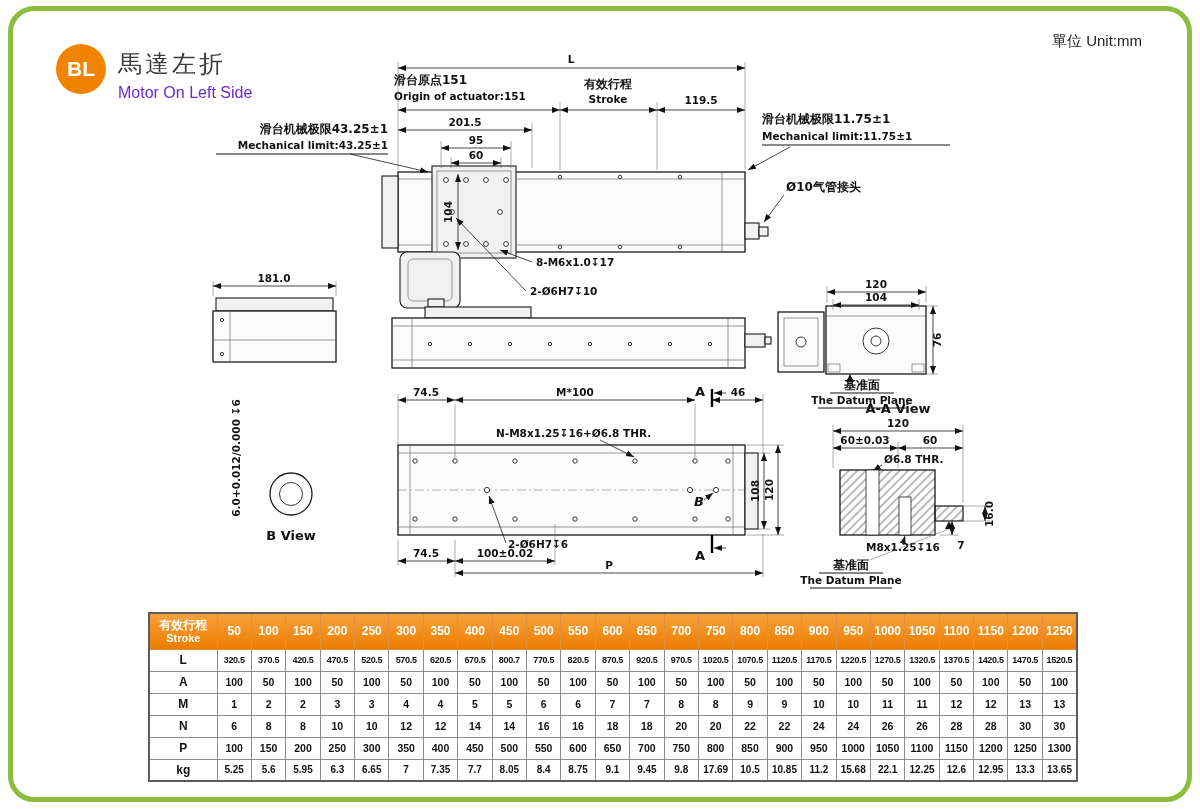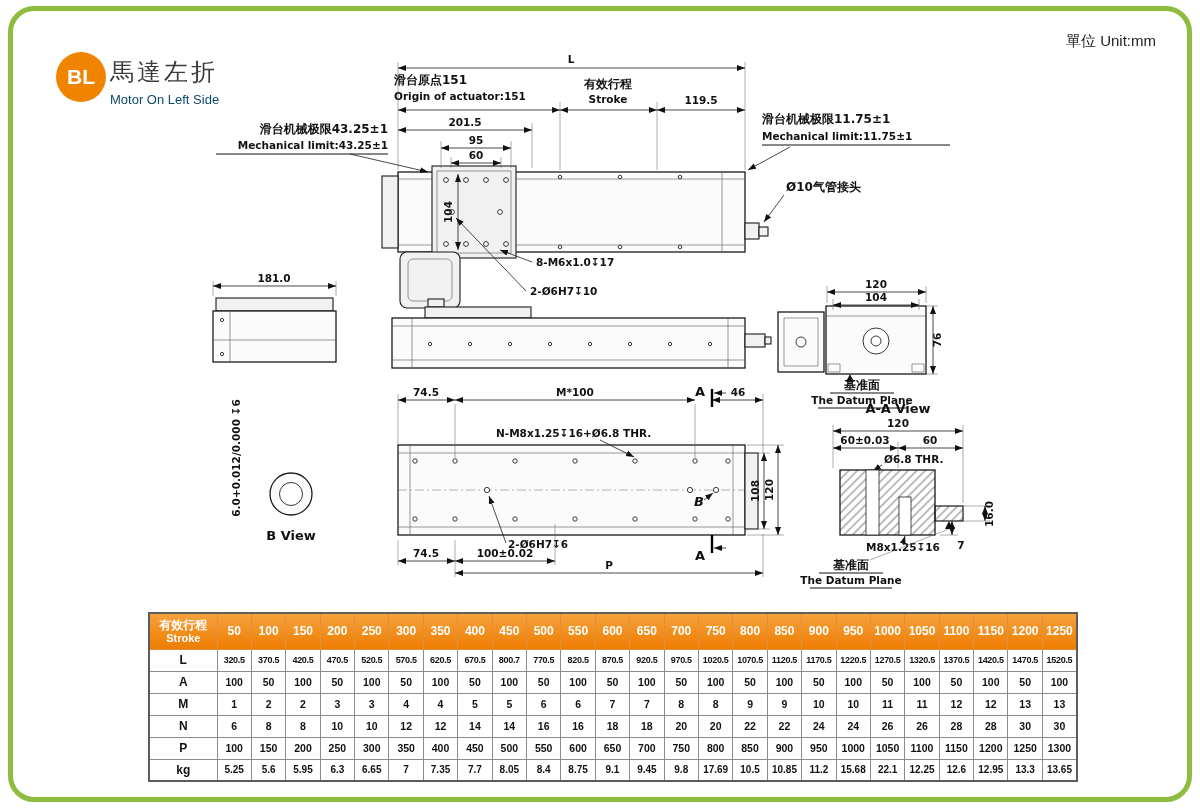--- a/index.html
+++ b/index.html
@@ -2,28 +2,28 @@
 <html><head>
 <meta charset="utf-8">
 <style>
   * { margin:0; padding:0; box-sizing:border-box; }
   html,body { width:1200px; height:809px; background:#fff; font-family:"Liberation Sans", sans-serif; }
   .page { position:relative; width:1200px; height:809px; background:#fff; overflow:hidden; }
   .frame { position:absolute; left:8px; top:6px; width:1184px; height:796px;
            border:5px solid #8CBD3F; border-radius:26px; background:#fff; }
 
   
-  .logo { position:absolute; left:56px; top:52px; display:flex; align-items:flex-start; }
+  .logo { position:absolute; left:56px; top:44px; display:flex; align-items:flex-start; }
   .badge { width:50px; height:50px; border-radius:50%; background:#F08300; color:#fff;
            font-weight:bold; font-size:21px; display:flex; align-items:center; justify-content:center; }
-  .titles { margin-left:4px; padding-top:4px; }
+  .titles { margin-left:12px; padding-top:4px; }
   .title-zh { font-size:24px; color:#3c3c3c; letter-spacing:3px; }
-  .title-en { font-size:13px; color:#0c4a6e; margin-top:4px; }
-
-  .unit { position:absolute; right:44px; top:32px; font-size:15px; color:#222; }
+  .title-en { font-size:16px; color:#6d28d9; margin-top:4px; }
+
+  .unit { position:absolute; right:58px; top:32px; font-size:15px; color:#222; }
 
   
   .drawing { position:absolute; left:0; top:0; width:1200px; height:809px; }
   svg text { font-family:"DejaVu Sans","Liberation Sans",sans-serif; fill:#111; }
   .dim   { font-size:10.5px; font-weight:bold; }
   .dimzh { font-size:12px;   font-weight:bold; }
   .vtitle{ font-size:13px;   font-weight:bold; }
   .outline { fill:#fbfbfb; stroke:#1a1a1a; stroke-width:1.3; }
   .outline2{ fill:#f1f1f1; stroke:#1a1a1a; stroke-width:1.1; }
   .thin  { stroke:#555; stroke-width:0.6; fill:none; }

